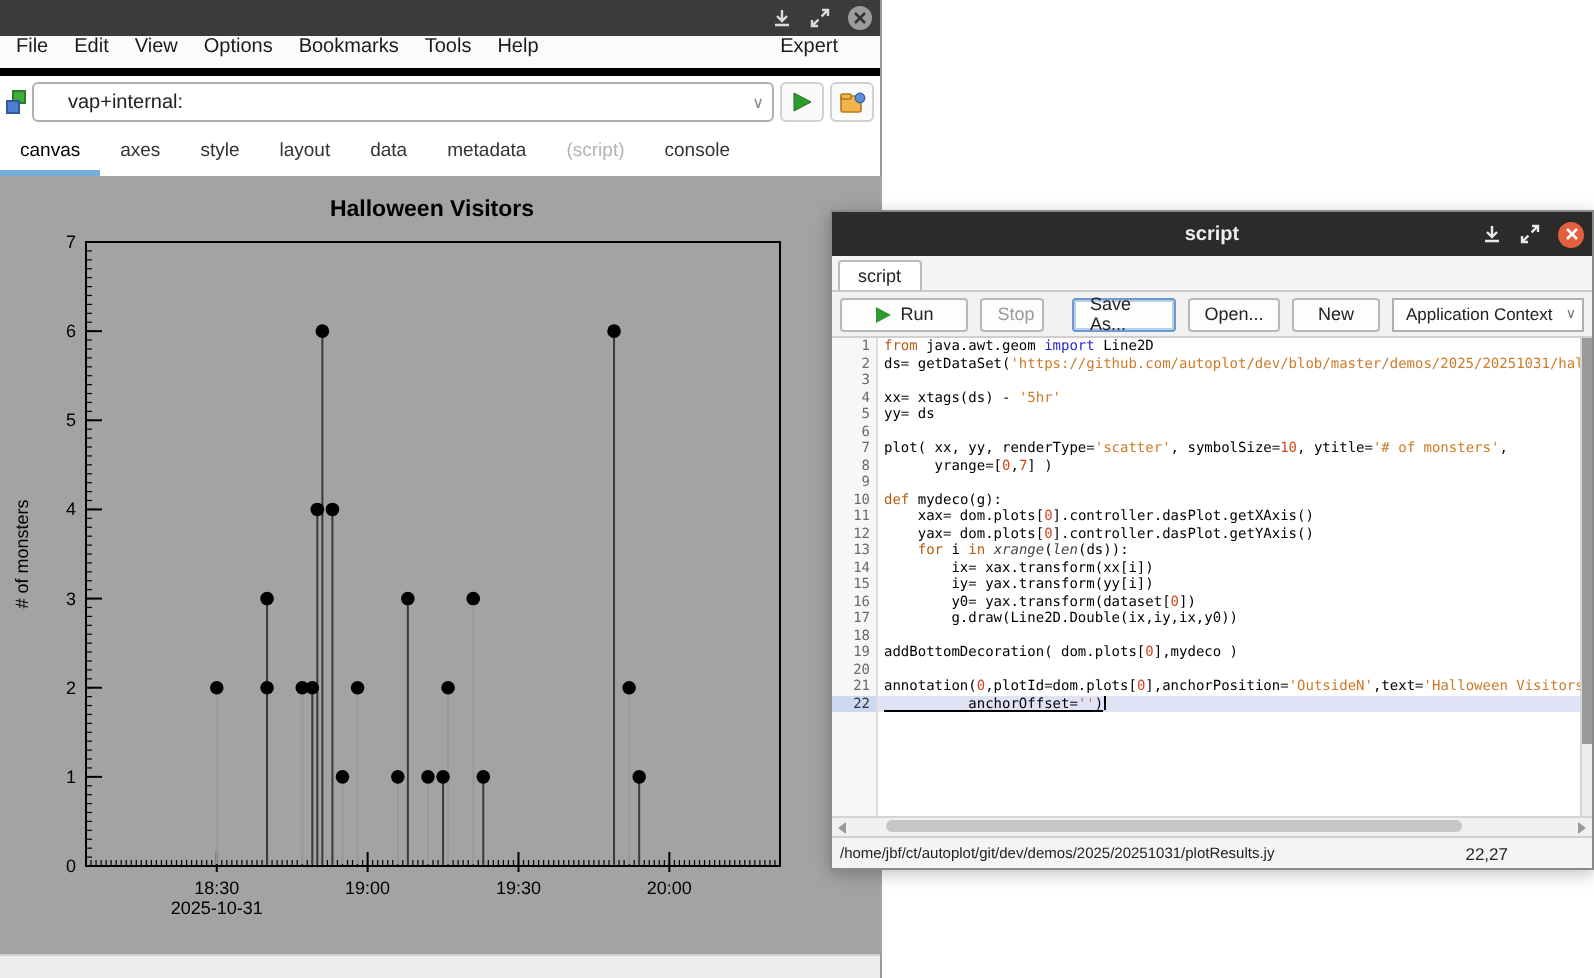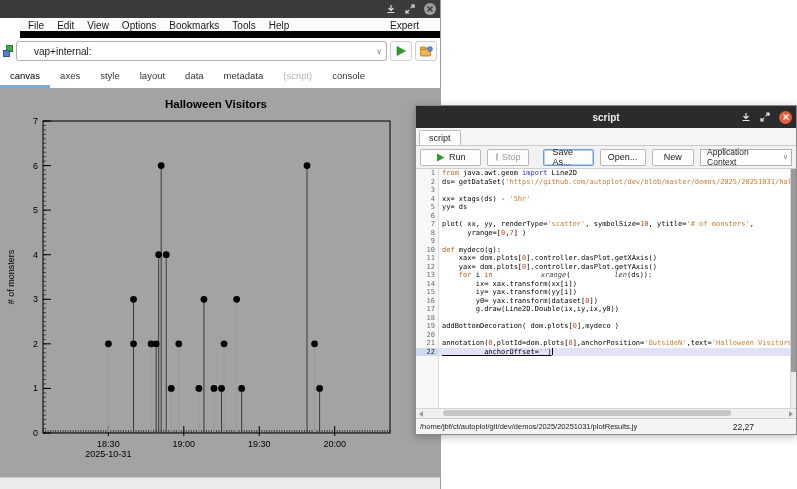--- a/index.html
+++ b/index.html
@@ -5,22 +5,22 @@
   html,body{margin:0;padding:0;background:#fff;}
   body{width:797px;height:489px;position:relative;overflow:hidden;
        font-family:"Liberation Sans","DejaVu Sans",sans-serif;-webkit-font-smoothing:antialiased;}
   
   .main-window{position:absolute;left:0;top:0;width:441px;height:489px;background:#fff;
     border-right:1px solid #9a9a9a;box-sizing:border-box;}
   .titlebar{height:18px;background:#3b3b3b;color:#f2f2f2;display:flex;align-items:center;position:relative;}
   .titlebar .title{position:absolute;left:0;right:0;text-align:center;font-size:10px;font-weight:bold;}
   .win-controls{position:absolute;right:4px;top:0;height:100%;display:flex;align-items:center;gap:9px;}
   .win-controls svg{display:block;}
-  .menubar{height:20px;background:#fbfbfb;border-bottom:7px solid #000000;display:flex;align-items:flex-end;
-    font-size:10px;color:#1a1a1a;padding:0 8px;box-sizing:border-box;margin-left:20px;}
+  .menubar{height:20px;background:#fbfbfb;border-bottom:4px solid #000000;display:flex;align-items:flex-start;
+    font-size:10px;color:#1a1a1a;padding:0 8px;box-sizing:border-box;}
   .menubar .menu-item{margin-right:13px;cursor:default;}
   .menubar .spacer{flex:1;}
   .urlbar{height:26px;display:flex;align-items:center;padding:0 3px;gap:3px;box-sizing:border-box;background:#fff;}
   .ds-icon{width:10px;height:14px;position:relative;flex:0 0 auto;}
   .ds-icon .sq1{position:absolute;right:0;top:1px;width:5px;height:5px;background:#3fae3f;border:1px solid #2c7c2c;}
   .ds-icon .sq2{position:absolute;left:0;bottom:1px;width:5px;height:5px;background:#4f7fd0;border:1px solid #33589a;}
   .url-combo{flex:1;height:18px;border:1px solid #b0b0b0;border-radius:3px;background:#fff;display:flex;
     align-items:center;font-size:10px;color:#222;padding-left:17px;position:relative;}
   .url-combo .arrow{position:absolute;right:4px;color:#888;font-size:8px;}
   .tool-btn{width:22px;height:20px;display:flex;align-items:center;justify-content:center;background:#fafafa;
@@ -56,21 +56,21 @@
   .codepane{flex:1;overflow:hidden;position:relative;}
   .code-line,.gutter-line{height:8.5px;line-height:8.5px;font-family:"DejaVu Sans Mono","Liberation Mono",monospace;font-size:7px;white-space:pre;}
   .gutter-line{text-align:right;padding-right:3px;color:#6b6b6b;}
   .code-line{padding-left:3px;color:#000;}
   .code-line.current{background:#e2e2f7;text-decoration:underline;}
   .gutter-line.current{background:#ccd9f0;color:#333;}
   .tok-kw{color:#b85c0d;}
   .tok-imp{color:#2929c8;}
   .tok-str{color:#ce7b29;}
   .tok-num{color:#d2481e;}
-  .tok-fn{color:#444;font-style:italic;margin-left:44px;}
+  .tok-fn{color:#444;font-style:italic;}
   .caret{display:inline-block;width:1px;height:7px;background:#000;vertical-align:middle;}
   .vscroll{position:absolute;right:0;top:0;bottom:0;width:5px;background:#ececec;border-left:1px solid #d5d5d5;}
   .vscroll .thumb{position:absolute;top:0;left:0;right:0;height:85%;background:#9a9a9a;}
   .hscroll{height:9px;background:#f0f0f0;border-top:1px solid #d5d5d5;position:relative;flex:0 0 auto;}
   .hscroll .thumb{position:absolute;left:7%;top:1px;height:6px;width:76%;background:#c6c6c6;border-radius:3px;}
   .hs-arrow{position:absolute;top:2px;width:0;height:0;}
   .hs-left{left:3px;border-top:3px solid transparent;border-bottom:3px solid transparent;border-right:4px solid #9a9a9a;}
   .hs-right{right:3px;border-top:3px solid transparent;border-bottom:3px solid transparent;border-left:4px solid #9a9a9a;}
   .script-statusbar{height:15px;background:#f4f4f4;border-top:1px solid #cfcfcf;display:flex;align-items:center;
     font-size:7.5px;color:#222;padding:0 4px;flex:0 0 auto;}
@@ -456,21 +456,21 @@
   <div class="script-tabrow">
     <span class="script-tab">script</span>
   </div>
   <div class="script-toolbar">
     <span class="sbtn" style="width:64px">
       <svg width="9" height="9">
           <polygon points="1,0.5 8.5,4.5 1,8.5" fill="#2e9b2e"></polygon>
         </svg>
       <span>Run</span>
     </span>
-    <span class="sbtn disabled" style="width:42px">
+    <span class="sbtn disabled" style="width:32px">
       <svg width="8" height="8">
           <rect x="0.5" y="0.5" width="7" height="7" rx="1.5" fill="#c9c9c9" stroke="#ababab" stroke-width="0.8"></rect>
         </svg>
       <span>Stop</span>
     </span>
     <span class="sbtn focused" style="width:52px;margin-left:8px">
       <span>Save As...</span>
     </span>
     <span class="sbtn" style="width:46px">
       <span>Open...</span>

